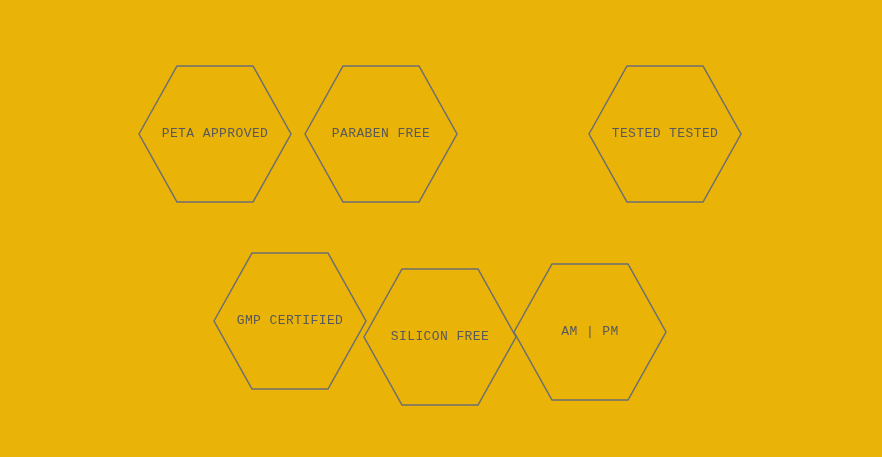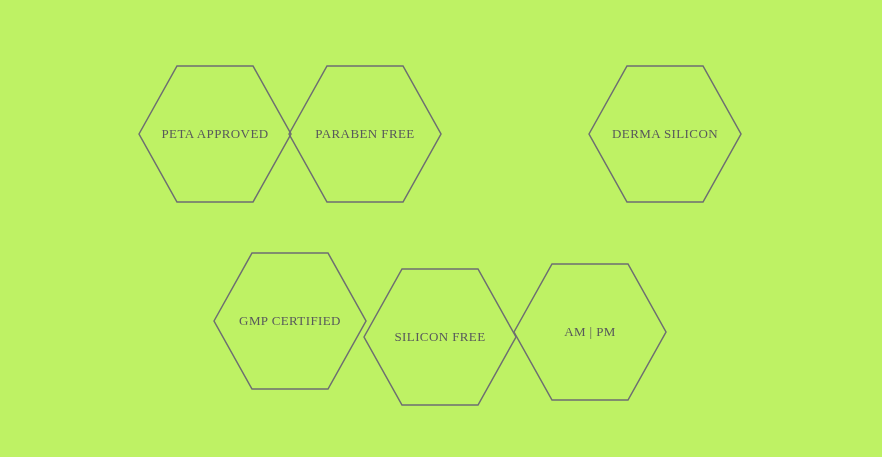--- a/index.html
+++ b/index.html
@@ -4,23 +4,23 @@
 <style>
   html, body {
     margin: 0;
     padding: 0;
     background: #ffffff;
   }
   .canvas {
     position: relative;
     width: 882px;
     height: 457px;
-    background: #bef264;
+    background: #eab308;
     overflow: hidden;
-    font-family: Liberation Serif, serif;
+    font-family: Liberation Mono, monospace;
   }
   .badge {
     position: absolute;
     width: 154px;
     height: 140px;
   }
   .badge svg {
     position: absolute;
     top: 0;
     left: 0;
@@ -38,21 +38,21 @@
     font-size: 13px;
     letter-spacing: 0.4px;
     color: #58595b;
     font-weight: normal;
     padding: 0 18px;
     line-height: 1.2;
     white-space: nowrap;
   }
   
   .pos-r0-0 { left: 138px; top: 64px; }
-  .pos-r0-1 { left: 288px; top: 64px; }
+  .pos-r0-1 { left: 304px; top: 64px; }
   .pos-r0-2 { left: 438px; top: 64px; }
   .pos-r0-3 { left: 588px; top: 64px; }
   
   .pos-r1-0 { left: 213px; top: 251px; }
   .pos-r1-1 { left: 363px; top: 267px; }
   .pos-r1-2 { left: 513px; top: 262px; }
 </style>
 </head>
 <body>
 
@@ -70,21 +70,21 @@
       <polygon points="1,70 39,2 115,2 153,70 115,138 39,138" fill="none" stroke="#6d6e71" stroke-width="1.5"></polygon>
     </svg>
     <span class="label">PARABEN FREE</span>
   </div>
 
 
   <div class="badge pos-r0-3">
     <svg viewBox="0 0 154 140">
       <polygon points="1,70 39,2 115,2 153,70 115,138 39,138" fill="none" stroke="#6d6e71" stroke-width="1.5"></polygon>
     </svg>
-    <span class="label">DERMA SILICON</span>
+    <span class="label">TESTED TESTED</span>
   </div>
 
   <div class="badge pos-r1-0">
     <svg viewBox="0 0 154 140">
       <polygon points="1,70 39,2 115,2 153,70 115,138 39,138" fill="none" stroke="#6d6e71" stroke-width="1.5"></polygon>
     </svg>
     <span class="label">GMP CERTIFIED</span>
   </div>
 
   <div class="badge pos-r1-1">

